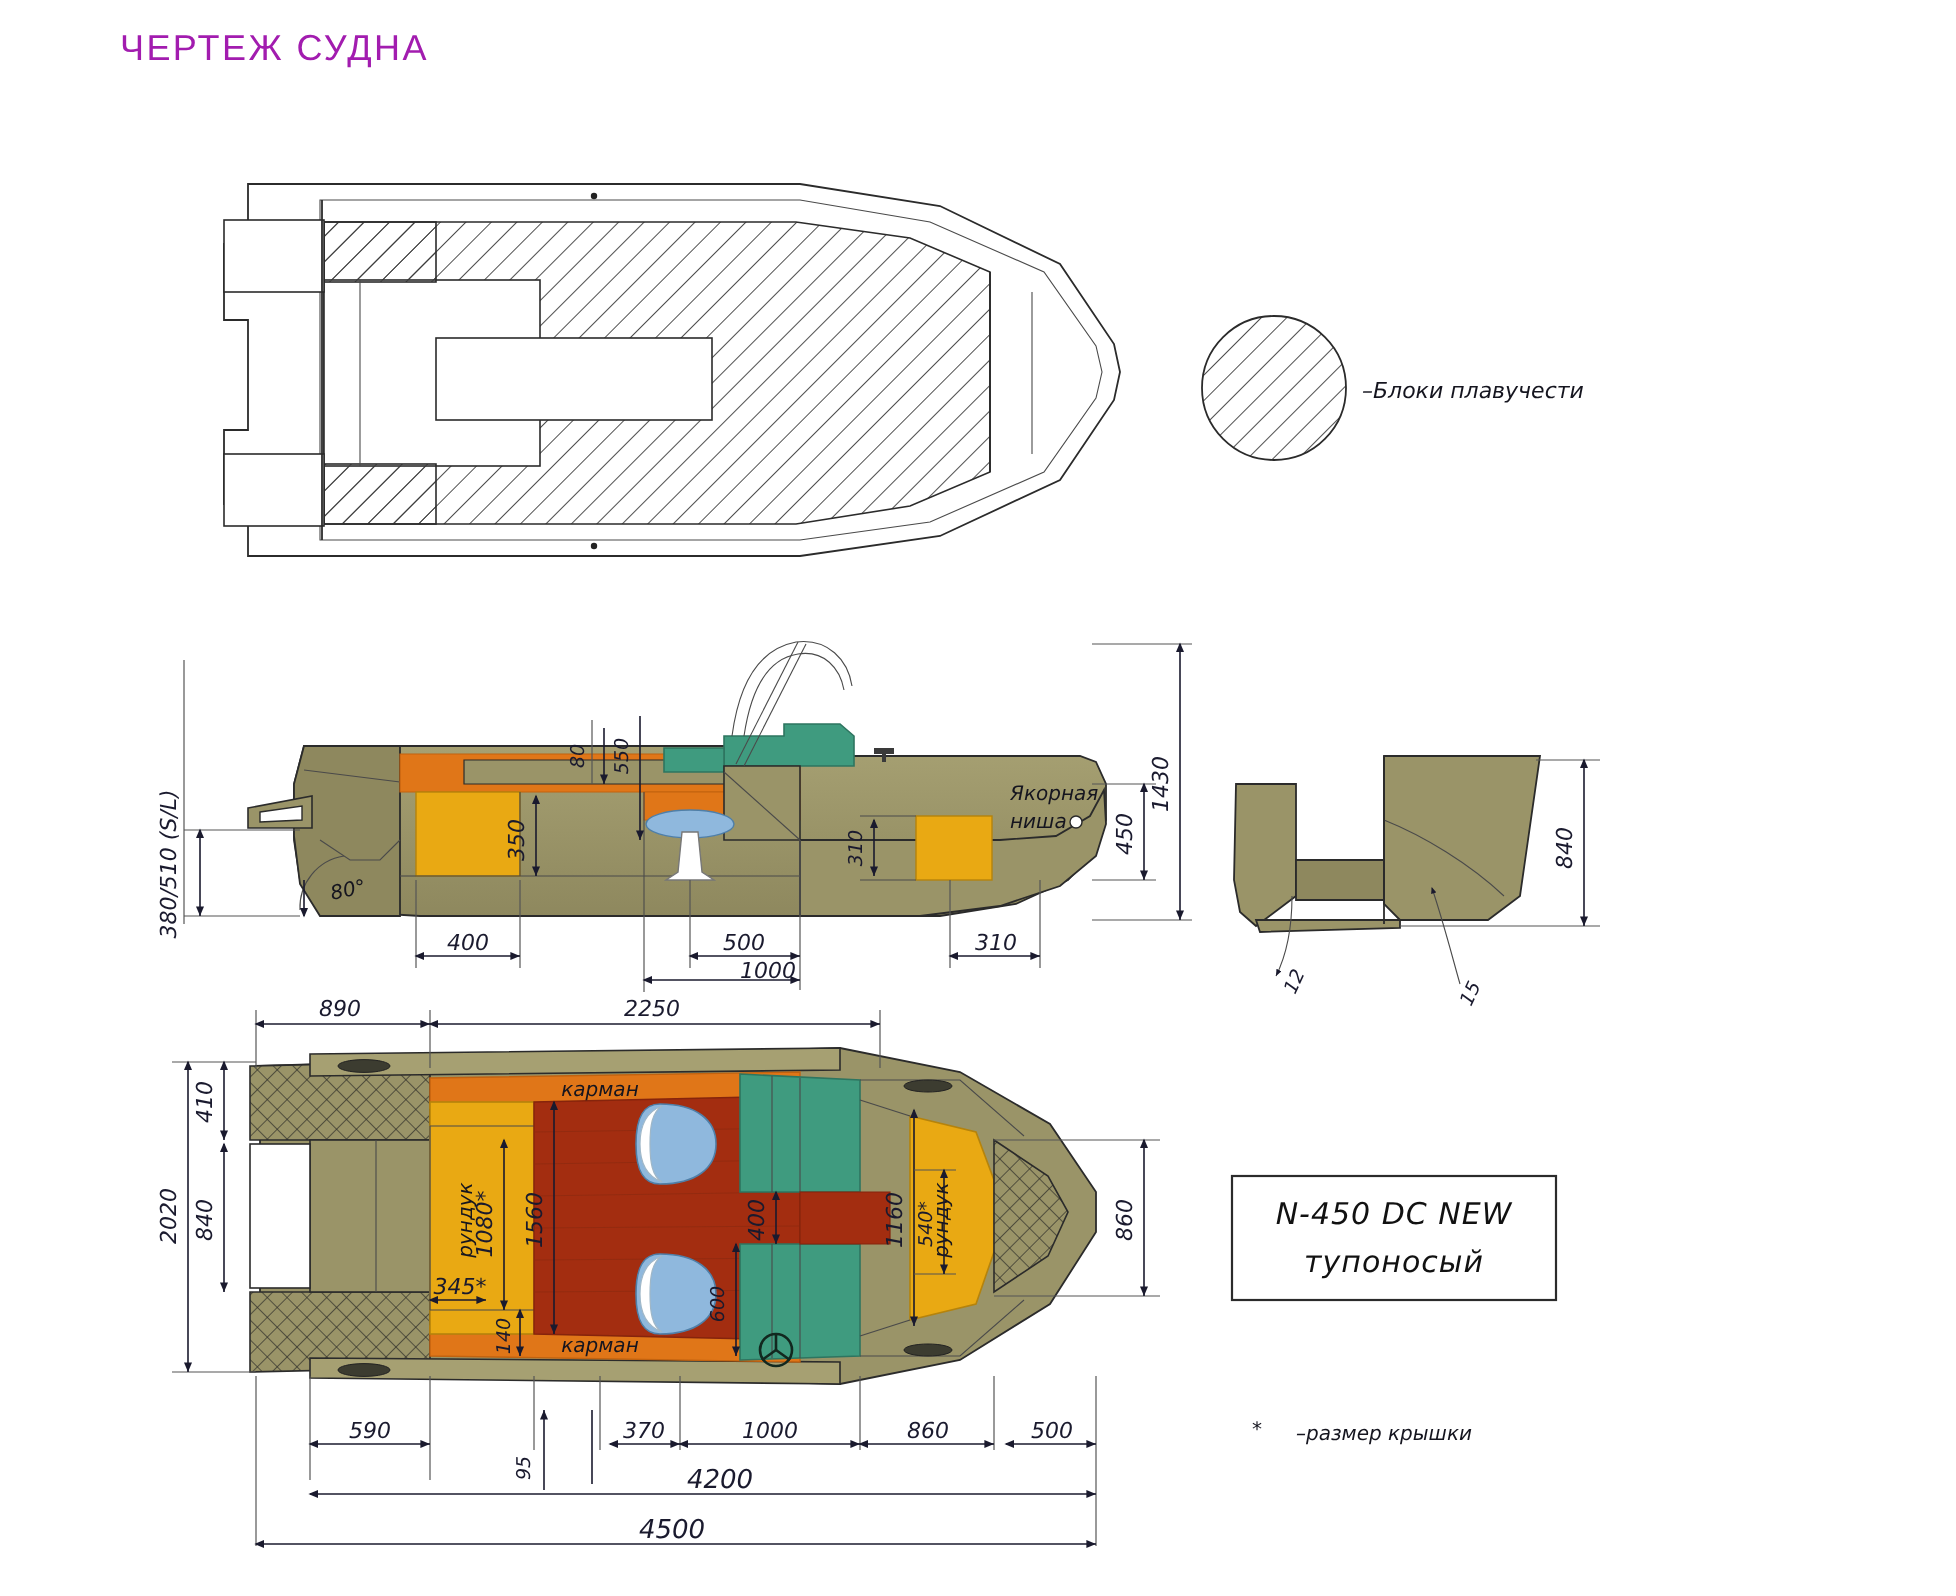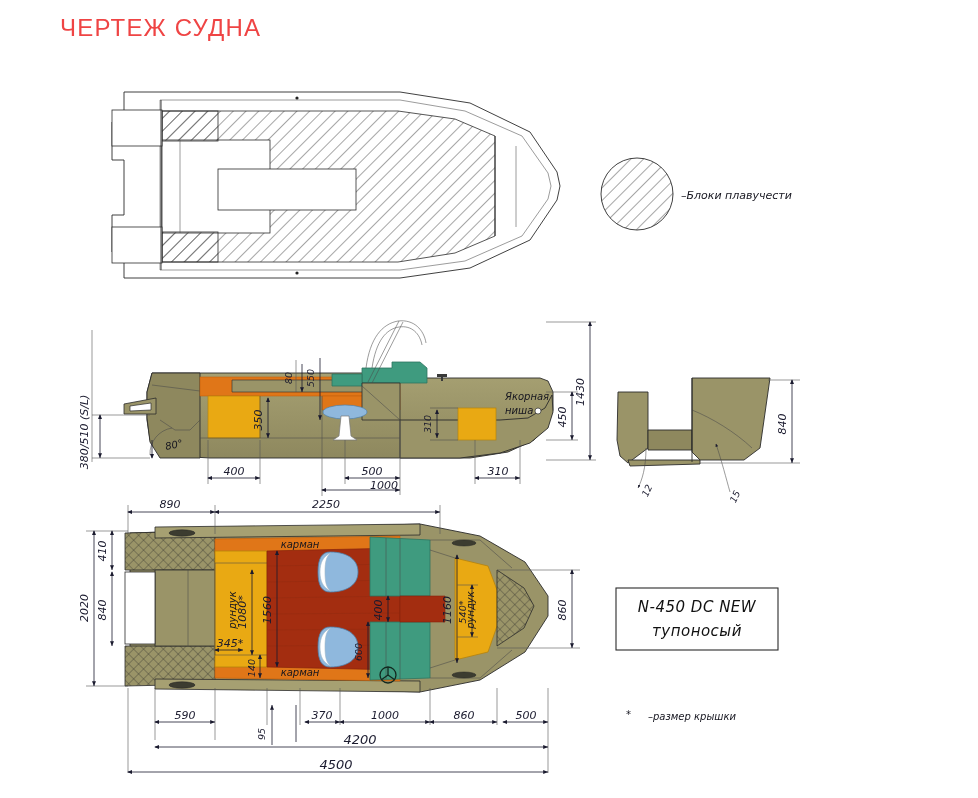--- a/index.html
+++ b/index.html
@@ -1,21 +1,21 @@
 <!DOCTYPE html>
 <html><head>
 <meta charset="utf-8">
 <style>
   html,body{margin:0;padding:0;background:#ffffff;}
   body{width:978px;height:798px;overflow:hidden;font-family:"DejaVu Sans",sans-serif;}
   #sheet{position:relative;width:978px;height:798px;background:#fff;}
   #page-title{
     position:absolute;left:60px;top:14px;
     font-family:"Liberation Sans","DejaVu Sans",sans-serif;
-    font-size:24px;letter-spacing:1.2px;color:#ef4444;font-weight:400;
+    font-size:18px;letter-spacing:1.2px;color:#a21caf;font-weight:400;
     white-space:nowrap;
   }
   svg#drawing{position:absolute;left:0;top:0;width:978px;height:798px;}
   .dimtxt{
     font-family:"DejaVu Sans",sans-serif;
     font-size:11px;font-style:italic;fill:#1a1a2e;
   }
   .dimtxt.sm{font-size:9.5px;}
   .dimtxt.lg{font-size:13px;}
   .anno{

